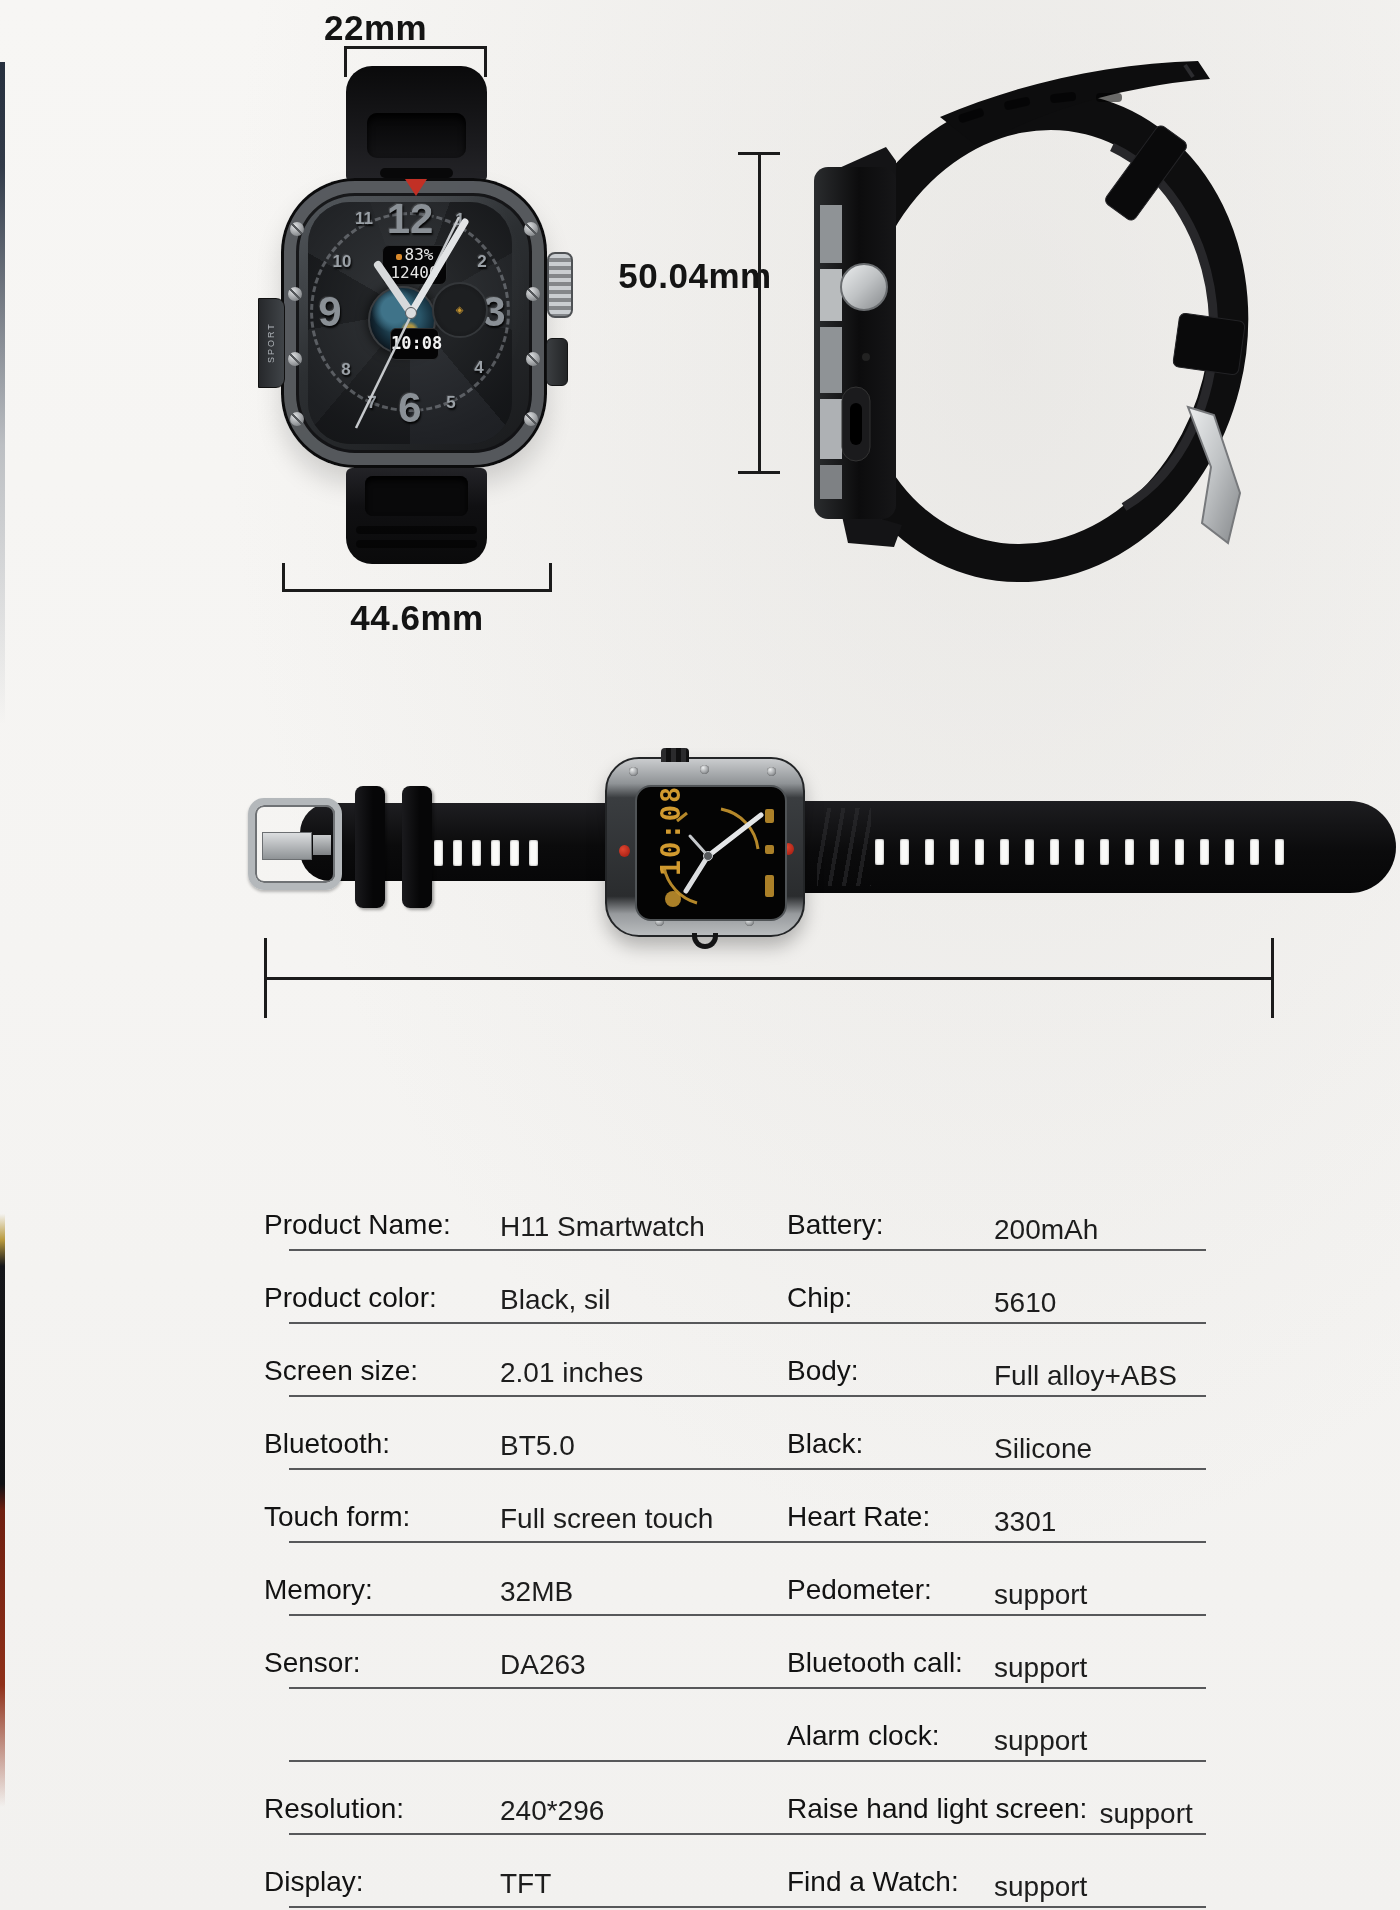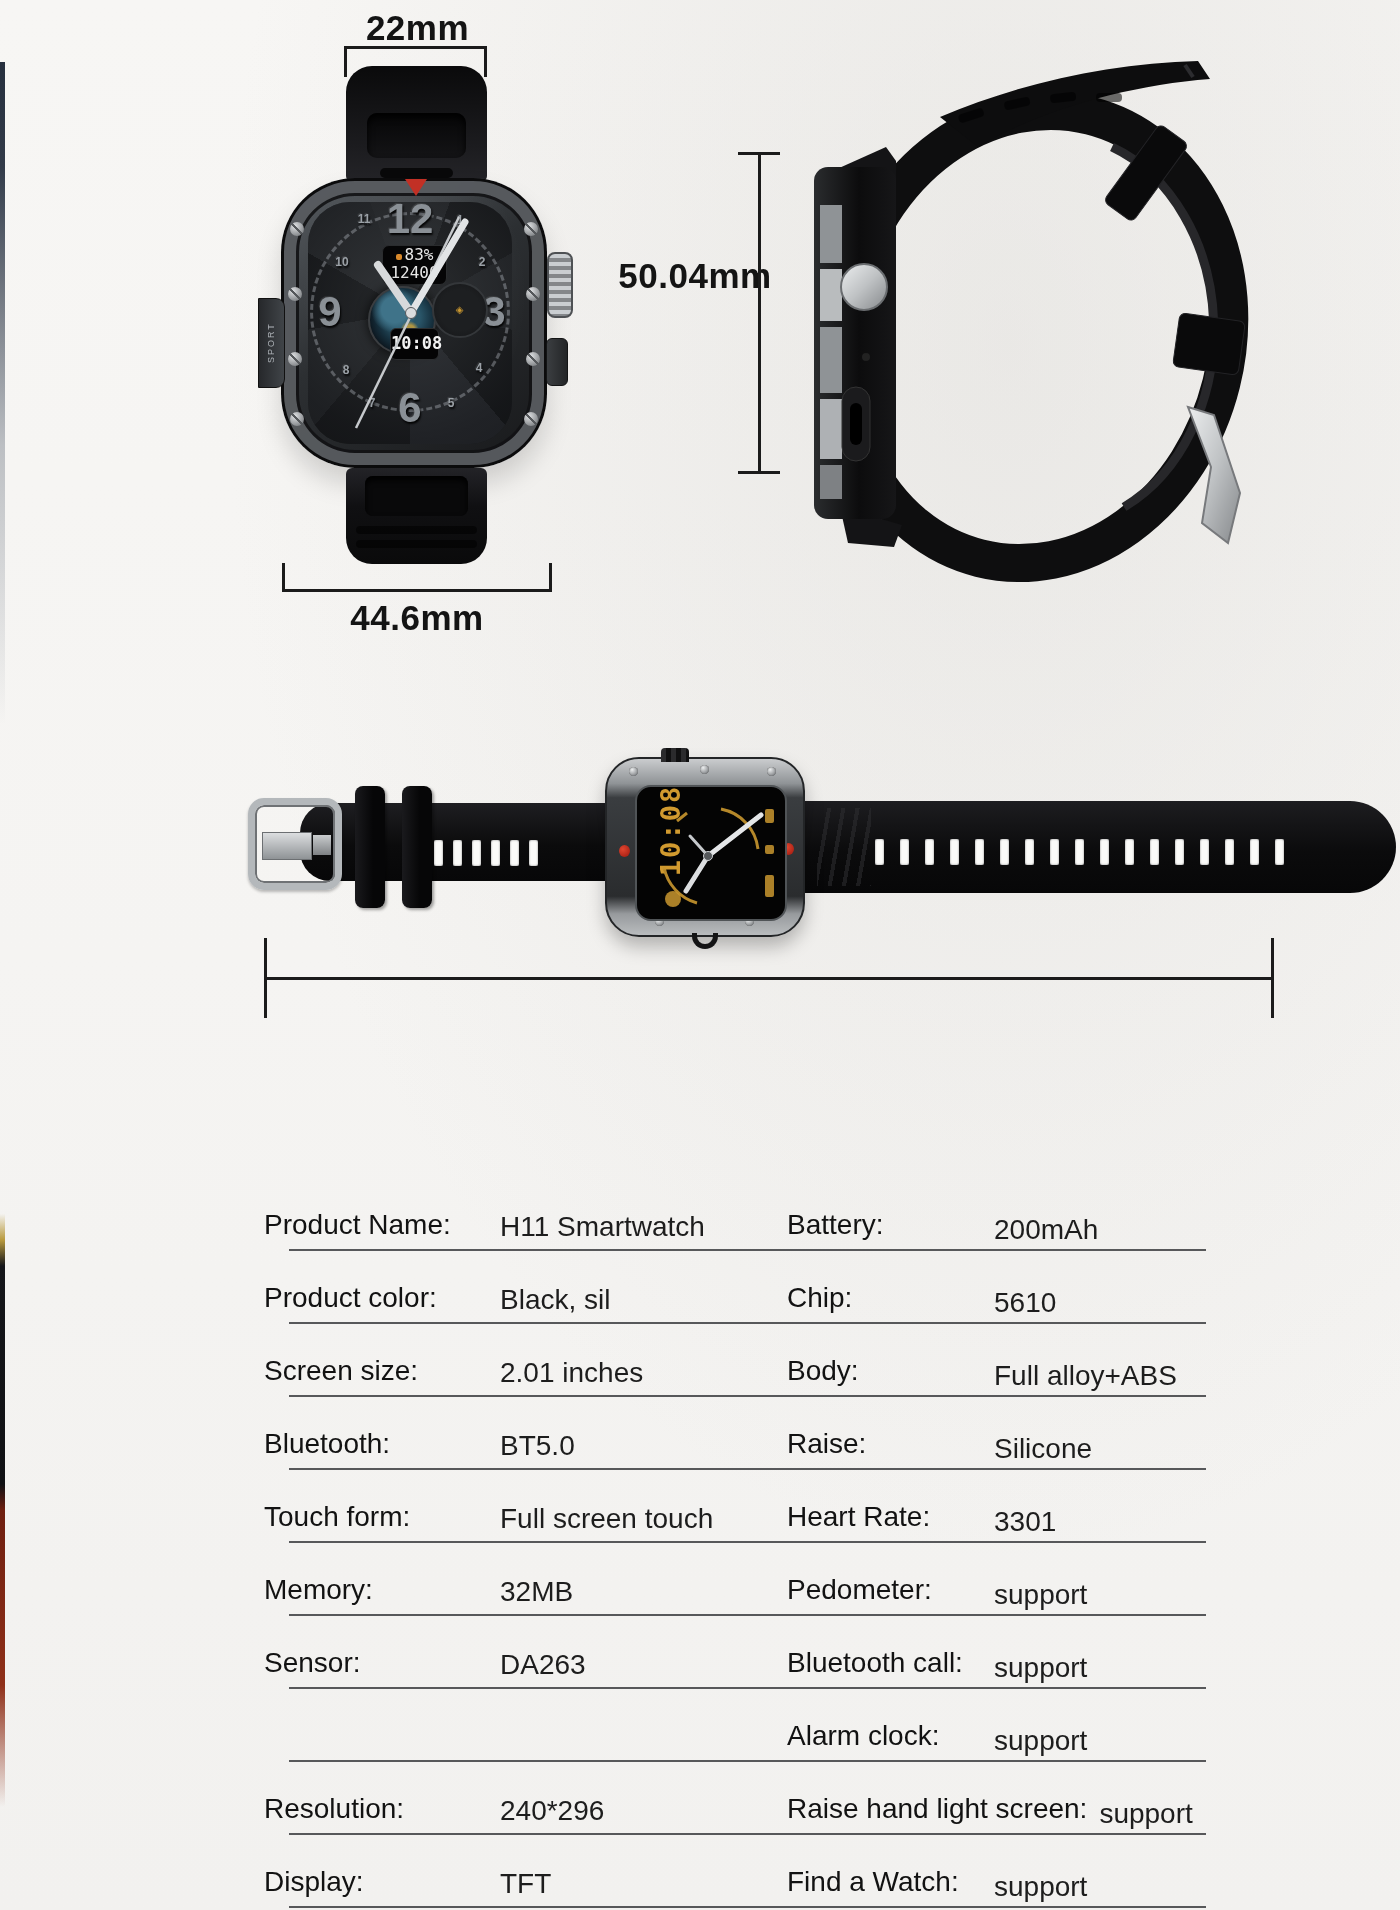--- a/index.html
+++ b/index.html
@@ -41,21 +41,21 @@
       inset 0 0 0 18px rgba(18,18,20,.9), 0 16px 26px rgba(0,0,0,.15);}
   .fw-screen{position:absolute;left:27px;top:24px;width:204px;height:242px;border-radius:42px;overflow:hidden;
     background:radial-gradient(circle at 50% 42%, #3a3d40 0%, #26282a 35%, #101113 78%, #0a0b0c 100%);}
   .fw-fan{position:absolute;inset:-20px;opacity:.5;
     background:conic-gradient(from -20deg at 50% 46%,#34373b 0 40deg,#1f2124 40deg 80deg,#2e3135 80deg 120deg,#1a1c1f 120deg 160deg,#303339 160deg 200deg,#1d1f22 200deg 240deg,#2c2f33 240deg 280deg,#181a1d 280deg 320deg,#2f3236 320deg 360deg);}
   .tick-ring{position:absolute;left:2px;top:10px;width:200px;height:200px;border-radius:50%;
     border:3px dashed rgba(185,190,196,.38);box-sizing:border-box;}
   .num{position:absolute;transform:translate(-50%,-50%);font-weight:700;color:#8a9096;
     text-shadow:1px 2px 2px rgba(0,0,0,.9), -1px -1px 1px rgba(255,255,255,.12);}
   .num-lg{font-size:42px;}
-  .num-sm{font-size:12px;color:#9aa0a6;font-weight:600;text-align:right;}
+  .num-sm{font-size:17px;color:#9aa0a6;font-weight:600;text-align:right;}
   .info-box{position:absolute;left:74px;top:43px;width:63px;height:38px;border-radius:7px;
     background:#050506;border:1px solid #2a2c2e;color:#e8e8e8;font-size:16px;line-height:18px;
     text-align:center;font-family:"DejaVu Sans Mono",monospace;}
   .info-box .dot{display:inline-block;width:6px;height:6px;border-radius:2px;background:#d9892b;margin-right:3px;}
   .globe{position:absolute;left:60px;top:84px;width:64px;height:64px;border-radius:50%;
     background:
       radial-gradient(circle at 62% 66%, rgba(207,164,58,.8) 0 9%, transparent 16%),
       radial-gradient(circle at 38% 34%, #3f7389 0 22%, transparent 40%),
       radial-gradient(circle at 55% 45%, #2a5669 0 30%, #16303e 55%, #0a1118 78%);
     border:2px solid #3a3d40;box-shadow:0 0 12px rgba(0,0,0,.8);}
@@ -133,21 +133,21 @@
   .pair-l .val{transform:translateY(2px);}
   .pair-r .val{transform:translateY(5px);}
 </style>
 </head>
 <body>
 
 <div class="stage">
 
   <div class="edge-strip"></div>
 
-  <div class="dim-label" style="left:346px;top:8px;width:143px;text-align:center;">22mm</div>
+  <div class="dim-label" style="left:324px;top:8px;width:143px;text-align:left;">22mm</div>
   <div class="bracket-down" style="left:344px;top:46px;width:137px;height:28px;"></div>
 
   <div>
     <div class="fw-strap-top">
       <div class="fw-slot"></div>
       <div class="fw-bar"></div>
     </div>
 
     <div class="fw-case">
       <div class="sport-btn">SPORT</div>
@@ -379,21 +379,21 @@
           <span class="val">Full alloy+ABS</span>
         </div>
       <div class="rule"></div>
     </div>
     <div class="row">
       <div class="pair pair-l">
           <span class="lab">Bluetooth:</span>
           <span class="val">BT5.0</span>
         </div>
       <div class="pair pair-r">
-          <span class="lab">Raise:</span>
+          <span class="lab">Black:</span>
           <span class="val">Silicone</span>
         </div>
       <div class="rule"></div>
     </div>
     <div class="row">
       <div class="pair pair-l">
           <span class="lab">Touch form:</span>
           <span class="val">Full screen touch</span>
         </div>
       <div class="pair pair-r">

